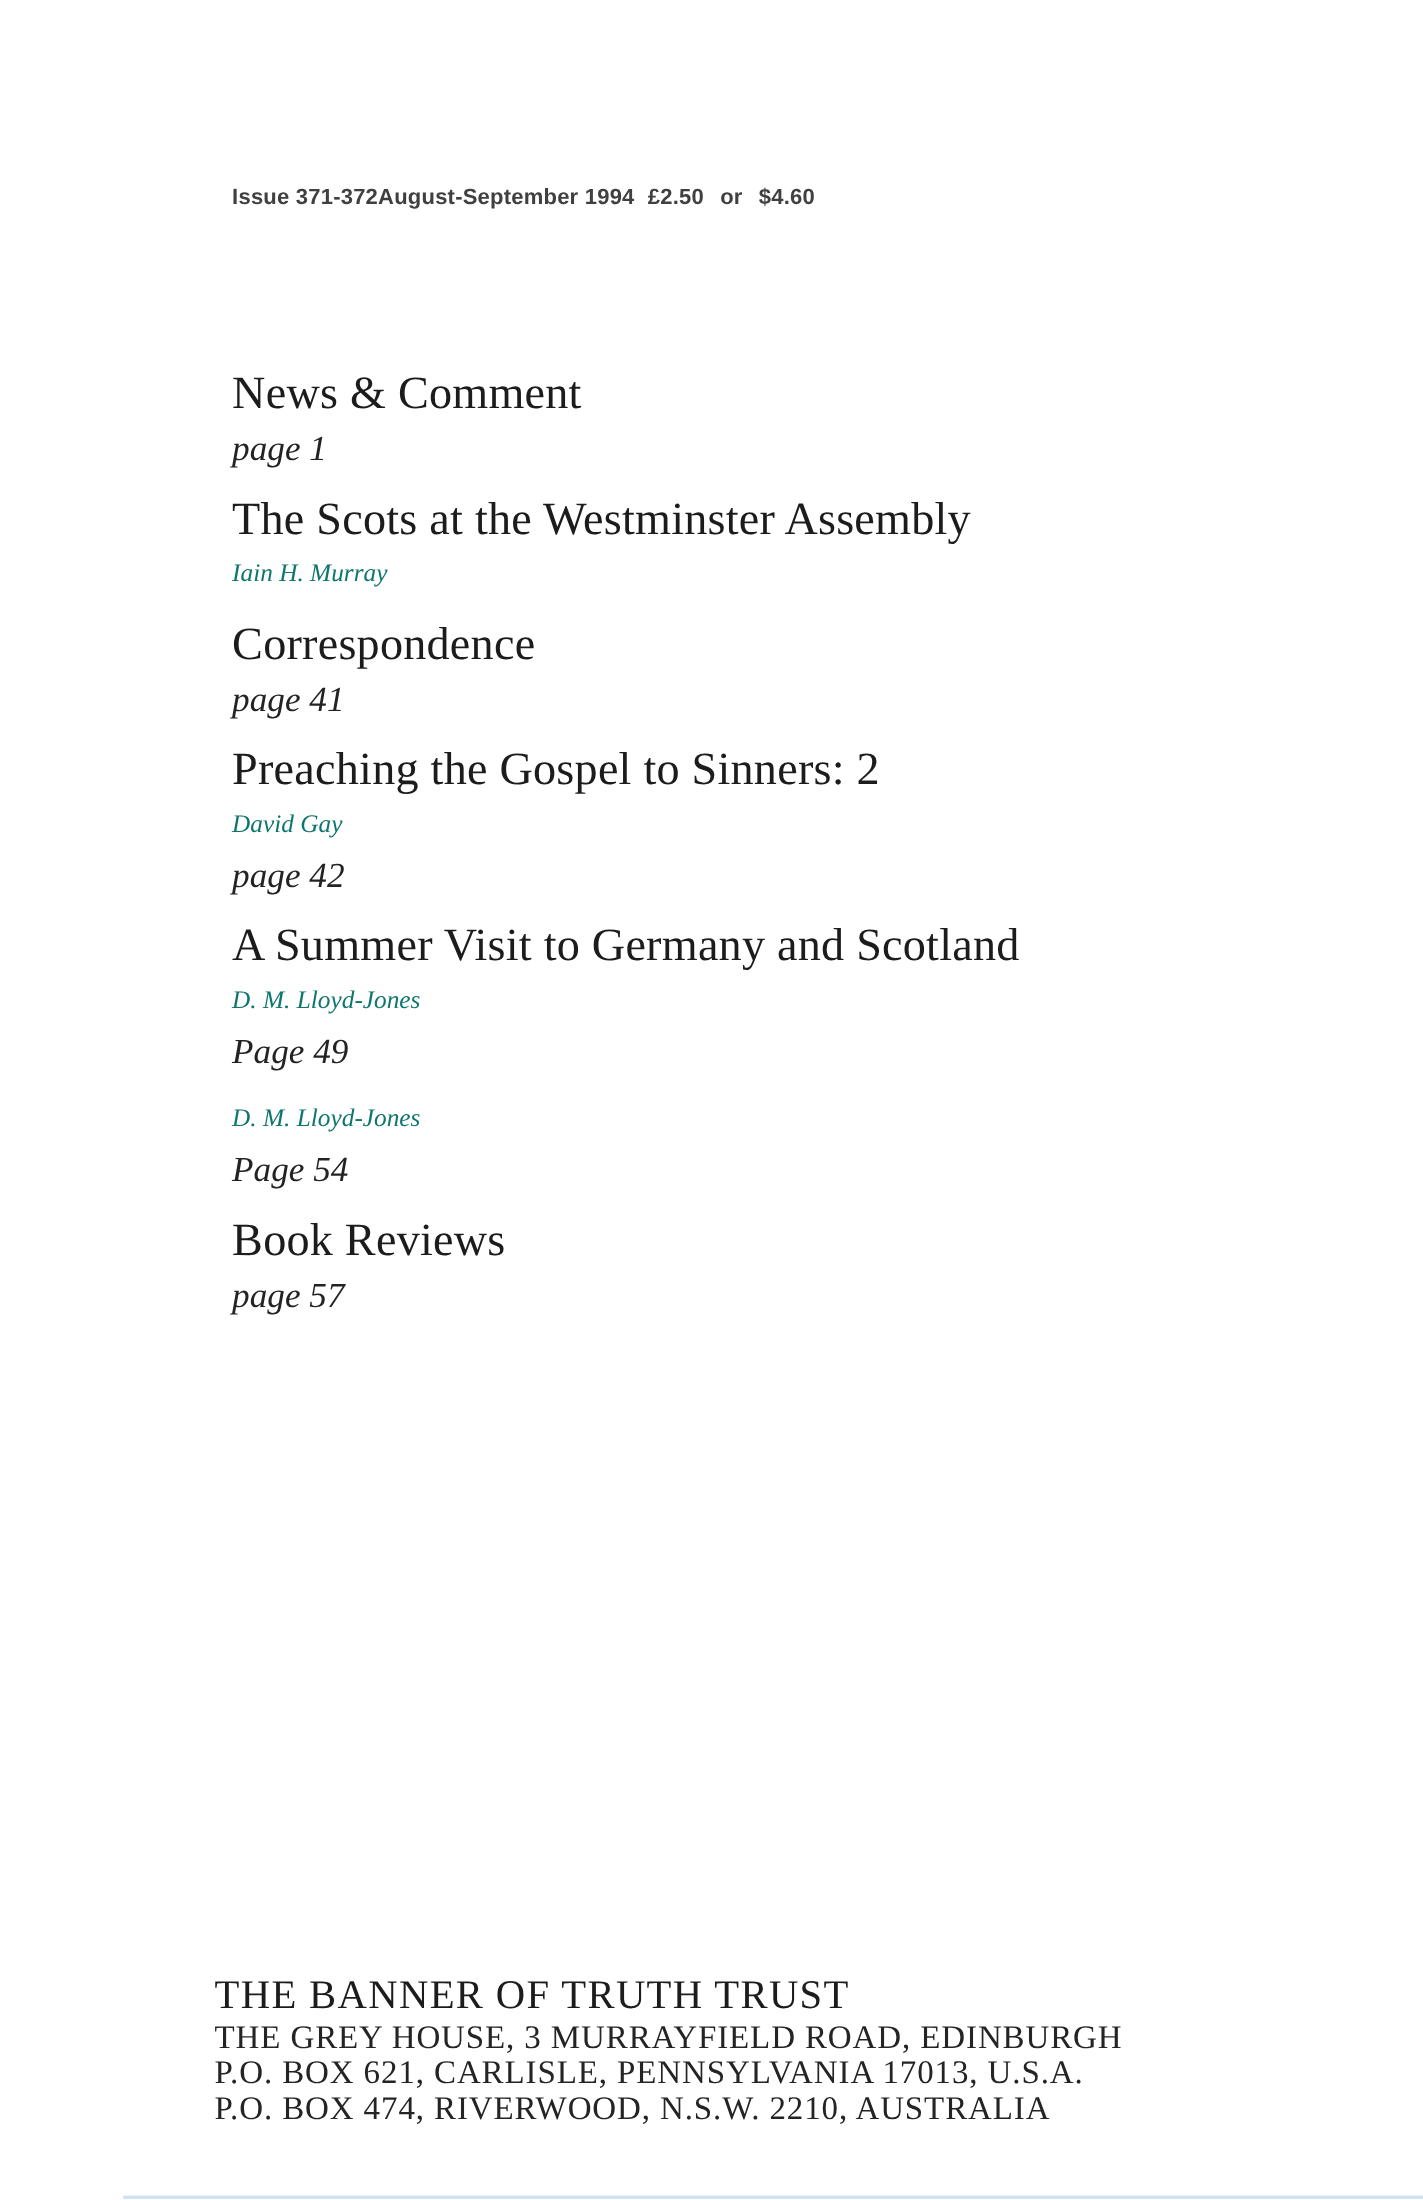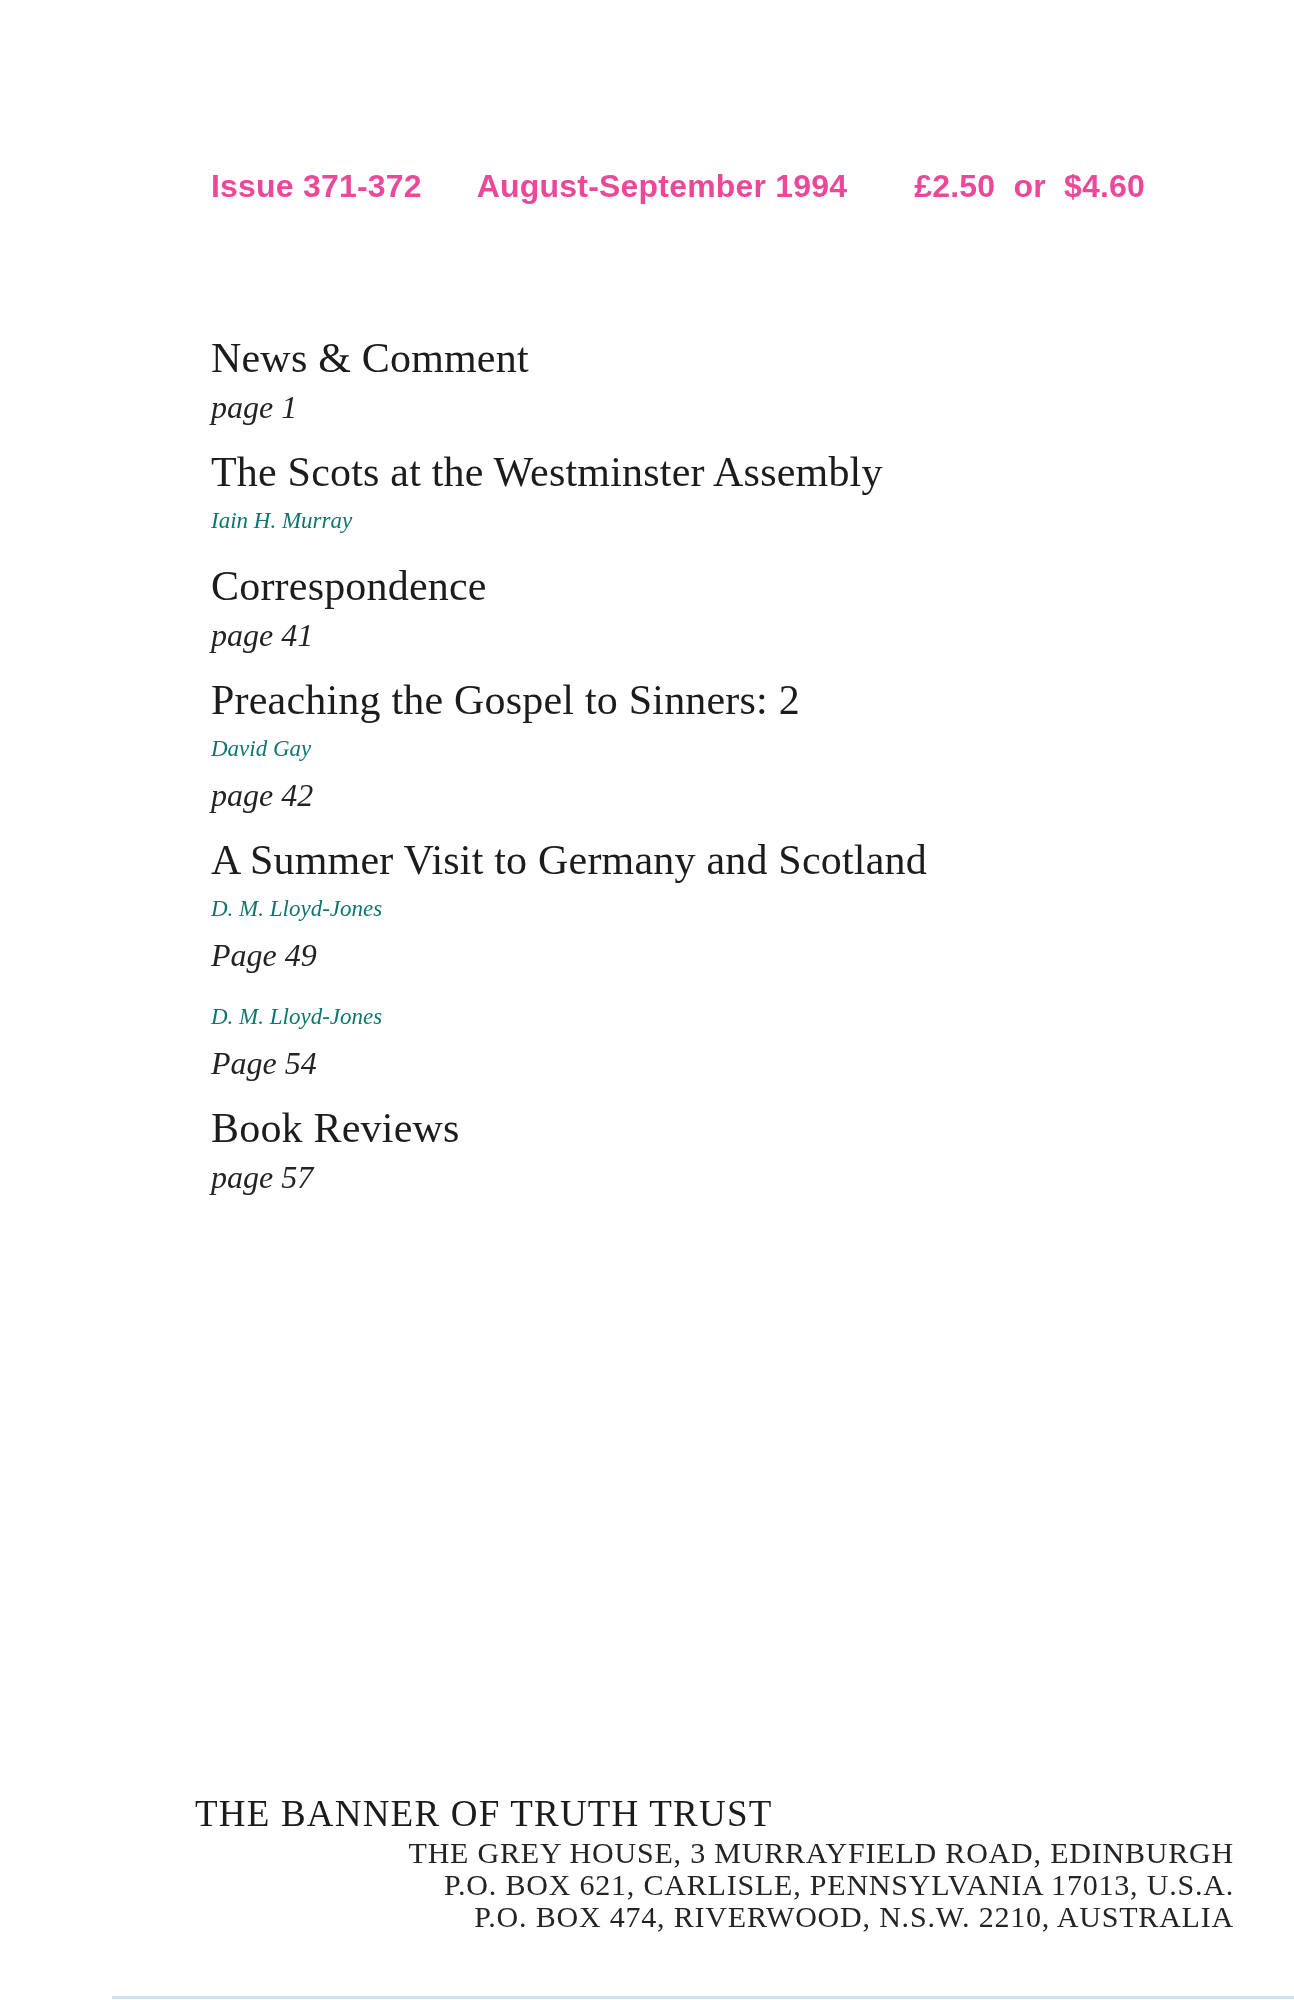--- a/index.html
+++ b/index.html
@@ -17,27 +17,26 @@
     overflow: hidden;
   }
 
   
   .masthead {
     position: absolute;
     top: 168px;
     left: 211px;
     right: 149px;
     display: flex;
-    justify-content: space-between;
     align-items: baseline;
     font-family: "Liberation Sans", sans-serif;
     font-weight: bold;
-    font-size: 32px;
+    font-size: 20px;
     letter-spacing: 0.2px;
-    color: #ec4899;
+    color: #404040;
   }
   .masthead .price {
     word-spacing: 9px;
     margin-left: 12px;
   }
 
   
   .toc {
     position: absolute;
     top: 332px;
@@ -80,21 +79,20 @@
     font-size: 37px;
     line-height: 47px;
     letter-spacing: 1.2px;
     color: #1c1c1c;
   }
   .pub-line {
     font-size: 30px;
     line-height: 32px;
     letter-spacing: 0.8px;
     color: #242424;
-    text-align: right;
   }
 
   
   .bottom-line {
     position: absolute;
     left: 112px;
     right: 0;
     bottom: 1px;
     height: 3px;
     background: #cfe2f2;

